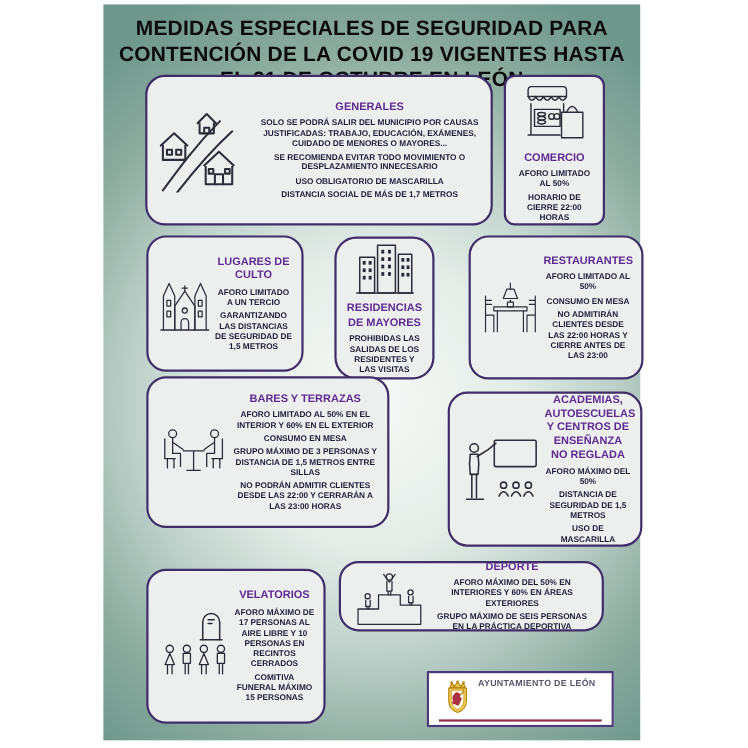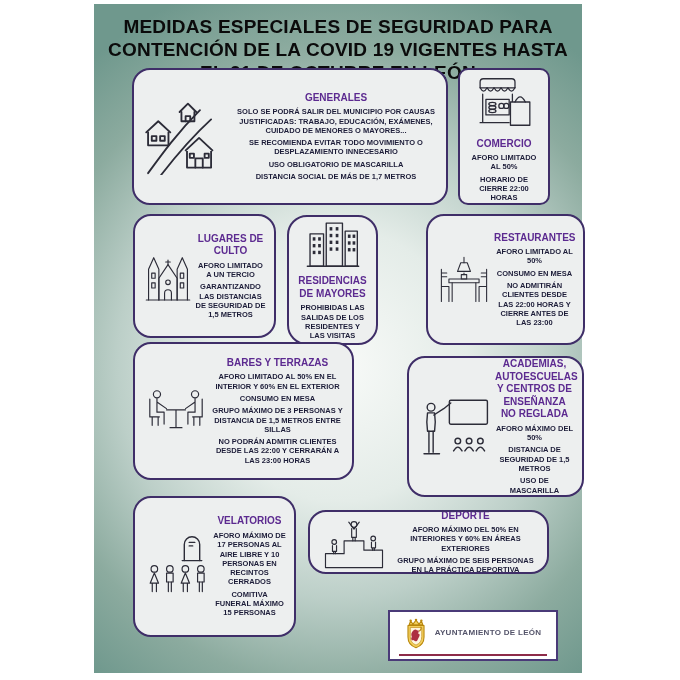--- a/index.html
+++ b/index.html
@@ -27,41 +27,41 @@
   .card p:last-child{margin-bottom:0;}
   .hrow{display:flex;align-items:center;gap:2px;height:100%;box-sizing:border-box;}
   .icon-col{flex:0 0 auto;display:flex;flex-direction:column;align-items:center;justify-content:center;}
   .content{flex:1;min-width:0;}
   .vcol{display:flex;flex-direction:column;align-items:center;justify-content:center;height:100%;box-sizing:border-box;}
 
   
   .c-generales{left:38px;top:64px;width:316px;height:137px;}
   .c-comercio{left:364px;top:64px;width:92px;height:137px;border-radius:10px;}
   .c-culto{left:39px;top:210px;width:143px;height:124px;}
-  .c-residencias{left:193px;top:211px;width:91px;height:130px;border-radius:20px;}
+  .c-residencias{left:210px;top:211px;width:91px;height:130px;border-radius:20px;}
   .c-restaurantes{left:296px;top:210px;width:159px;height:131px;margin-left:36px;}
   .c-bares{left:39px;top:338px;width:221px;height:138px;}
   .c-academias{left:280px;top:352px;width:177px;height:141px;margin-left:33px;}
-  .c-velatorios{left:39px;top:492px;width:163px;height:141px;}
+  .c-velatorios{left:39px;top:513px;width:163px;height:141px;}
   .c-deporte{left:214px;top:506px;width:241px;height:64px;}
 
   svg{display:block;}
   svg .ln{stroke:#2c2c38;stroke-width:2;fill:none;stroke-linecap:round;stroke-linejoin:round;}
   svg .fl{fill:#2c2c38;stroke:none;}
   svg .opq{fill:#edefef;stroke:#2c2c38;stroke-width:2;stroke-linejoin:round;}
   svg .gold{fill:#f2cf5b;stroke:#b8860b;stroke-width:1.4;stroke-linejoin:round;}
   svg .goldln{fill:none;stroke:#b8860b;stroke-width:1.4;stroke-linecap:round;}
   svg .lion{fill:#ad2f42;stroke:none;}
   svg .shieldin{fill:#fdf6e0;stroke:#c9972c;stroke-width:1;}
 
   .logo-box{
     position:absolute;left:294px;top:606px;width:170px;height:51px;box-sizing:border-box;
     background:#ffffff;border:2.5px solid #4a3a78;display:flex;align-items:center;justify-content:center;
   }
-  .logo-inner{display:flex;align-items:center;gap:6px;border-bottom:2.5px solid #8e2c49;padding:1px 6px 3px 4px;}
+  .logo-inner{display:flex;align-items:flex-start;gap:6px;border-bottom:2.5px solid #8e2c49;padding:1px 6px 3px 4px;}
   .logo-text{font-size:8px;color:#54546a;letter-spacing:.3px;white-space:nowrap;padding-bottom:2px;}
   .tomb{align-self:flex-end;margin:0 8px 2px 0;}
 </style>
 </head>
 <body>
 
 <div class="poster">
 
   <div class="main-title">MEDIDAS ESPECIALES DE SEGURIDAD PARA CONTENCIÓN DE LA COVID 19 VIGENTES HASTA EL 21 DE OCTUBRE EN LEÓN</div>
 

